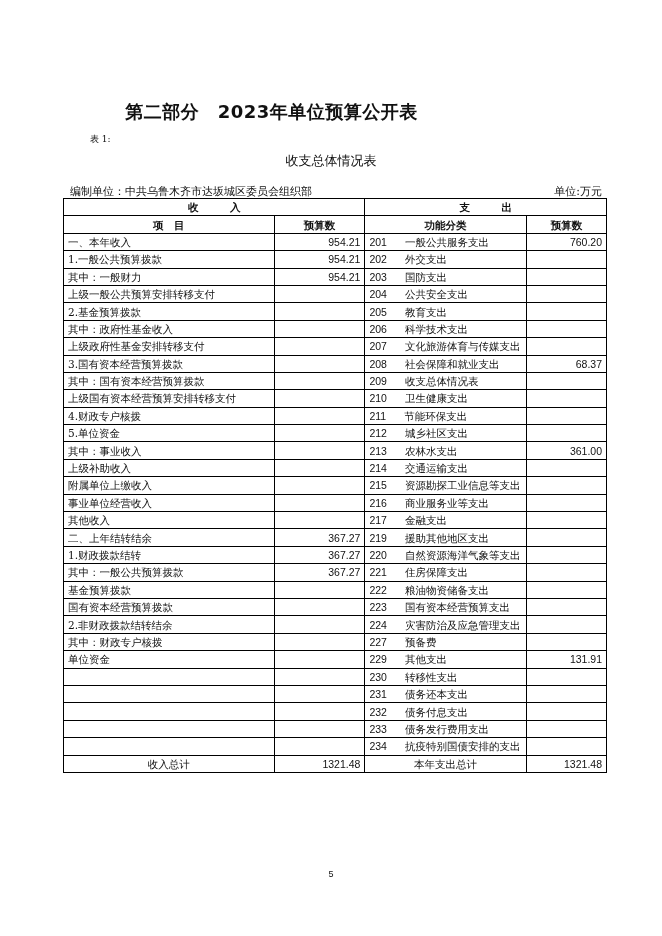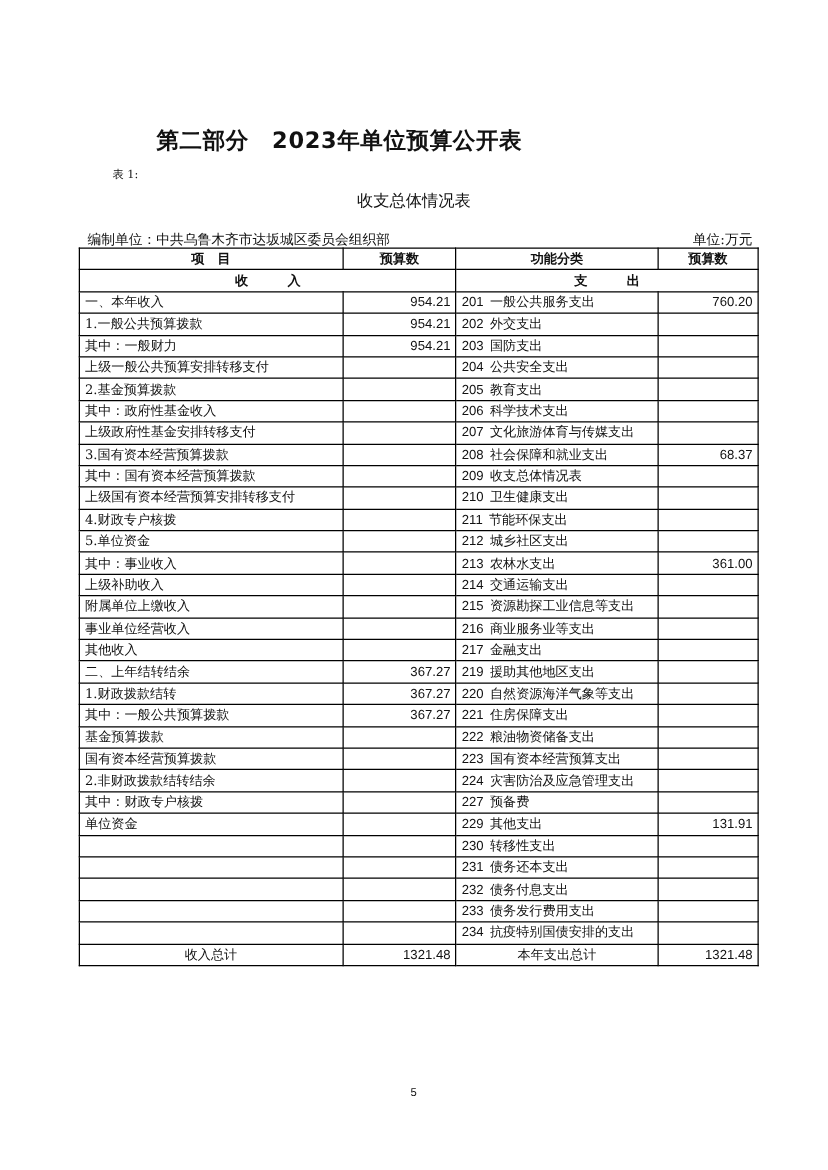--- a/index.html
+++ b/index.html
@@ -16,21 +16,21 @@
          border-collapse: collapse; table-layout: fixed; font-size: 10.5px; }
   table.budget td { border: 1px solid #000; height: 16.4px; padding: 0 4px; line-height: 16px;
          white-space: nowrap; overflow: hidden; }
   .col-item { width: 197px; }
   .col-amt { width: 85px; }
   .col-func { width: 151px; }
   .col-famt { width: 75px; }
   td.hdr { text-align: center; font-family: "DejaVu Sans", "Liberation Sans", sans-serif; font-weight: bold; font-size: 10.5px; }
   td.num { text-align: right; font-family: "Liberation Sans", "DejaVu Sans", sans-serif; font-size: 10.5px; }
   td.center { text-align: center; }
-  .code { font-family: "Liberation Sans", "DejaVu Sans", sans-serif; margin-right: 5px; }
+  .code { font-family: "Liberation Sans", "DejaVu Sans", sans-serif; margin-right: 18px; }
   .page-no { position: absolute; top: 869px; left: 0; width: 662px; text-align: center;
          font-family: "Liberation Sans", sans-serif; font-size: 9px; }
 </style>
 </head>
 <body>
 
 <div class="part-title">第二部分　2023年单位预算公开表</div>
 <div class="table-no">表 1:</div>
 <div class="table-title">收支总体情况表</div>
 <div class="meta-row">
@@ -40,28 +40,28 @@
 
 <table class="budget">
   <colgroup>
     <col class="col-item">
       <col class="col-amt">
       <col class="col-func">
       <col class="col-famt">
   </colgroup>
   <tbody id="tbody">
     <tr>
+      <td class="hdr" colspan="2">收　　　入</td>
+      <td class="hdr" colspan="2">支　　　出</td>
+    </tr>
+    <tr>
       <td class="hdr">项　目</td>
       <td class="hdr">预算数</td>
       <td class="hdr">功能分类</td>
       <td class="hdr">预算数</td>
-    </tr>
-    <tr>
-      <td class="hdr" colspan="2">收　　　入</td>
-      <td class="hdr" colspan="2">支　　　出</td>
     </tr>
   <tr>
         <td>一、本年收入</td>
         <td class="num">954.21</td>
         <td><span class="code">201</span><span>一般公共服务支出</span></td>
         <td class="num">760.20</td>
       </tr>
       <tr>
         <td>1.一般公共预算拨款</td>
         <td class="num">954.21</td>

